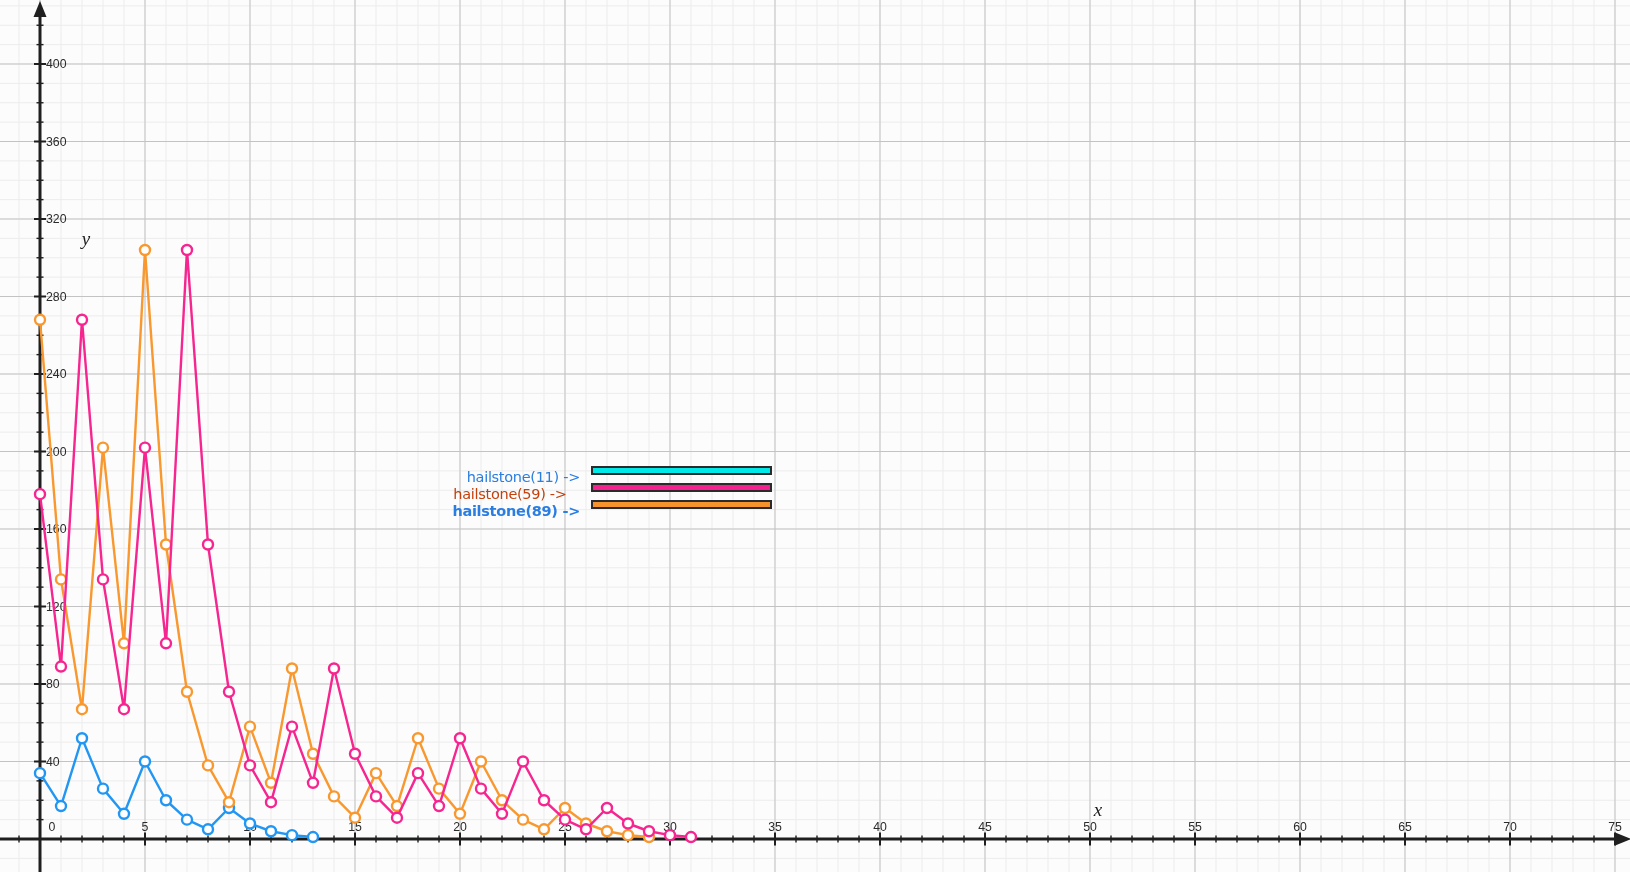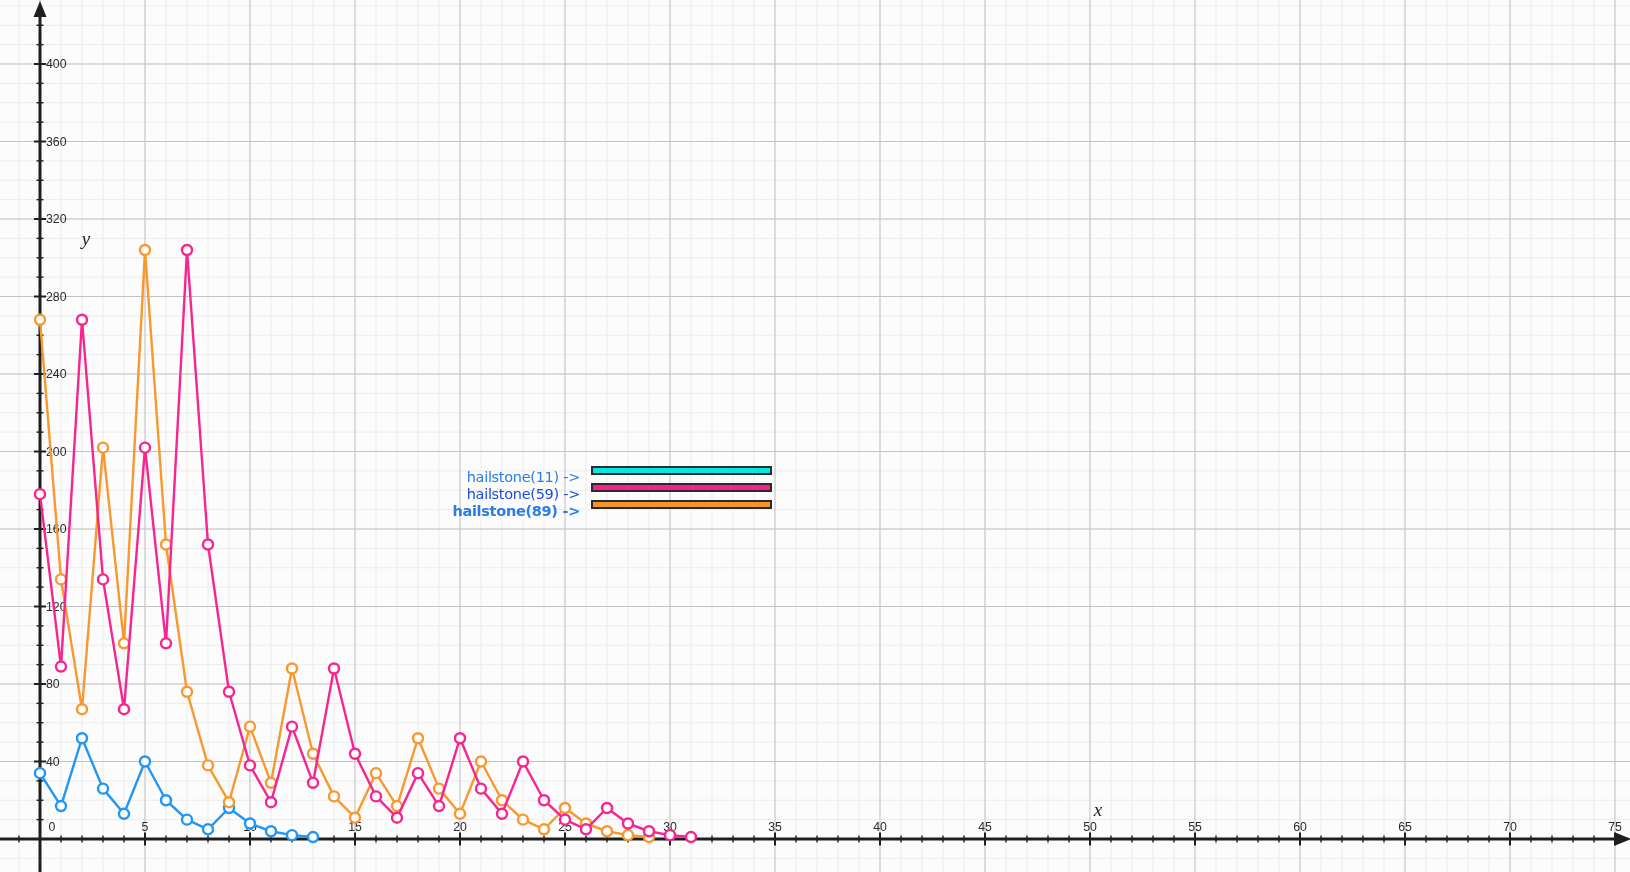--- a/index.html
+++ b/index.html
@@ -454,21 +454,21 @@
 
   <div class="axis-title" id="title-y" style="left: 86px; top: 239px;">y</div>
   <div class="axis-title" id="title-x" style="left: 1098px; top: 810px;">x</div>
 
   <div id="legend">
     <div class="legend-row">
       <span class="legend-label" style="color: rgb(42, 125, 225);">hailstone(11) -&gt;</span>
       <span class="legend-swatch" id="swatch-0" style="background: rgb(0, 232, 232);"></span>
     </div>
     <div class="legend-row">
-      <span class="legend-label" style="color: #1d4ed8;">hailstone(59) -&gt;</span>
+      <span class="legend-label" style="color: #c2410c; text-align: center;">hailstone(59) -&gt;</span>
       <span class="legend-swatch" id="swatch-1" style="background: rgb(245, 33, 143);"></span>
     </div>
     <div class="legend-row">
       <span class="legend-label" style="color: rgb(42, 125, 225); font-weight: bold;">hailstone(89) -&gt;</span>
       <span class="legend-swatch" id="swatch-2" style="background: rgb(246, 147, 44);"></span>
     </div>
   </div>
 </div>
 
 </body></html>

